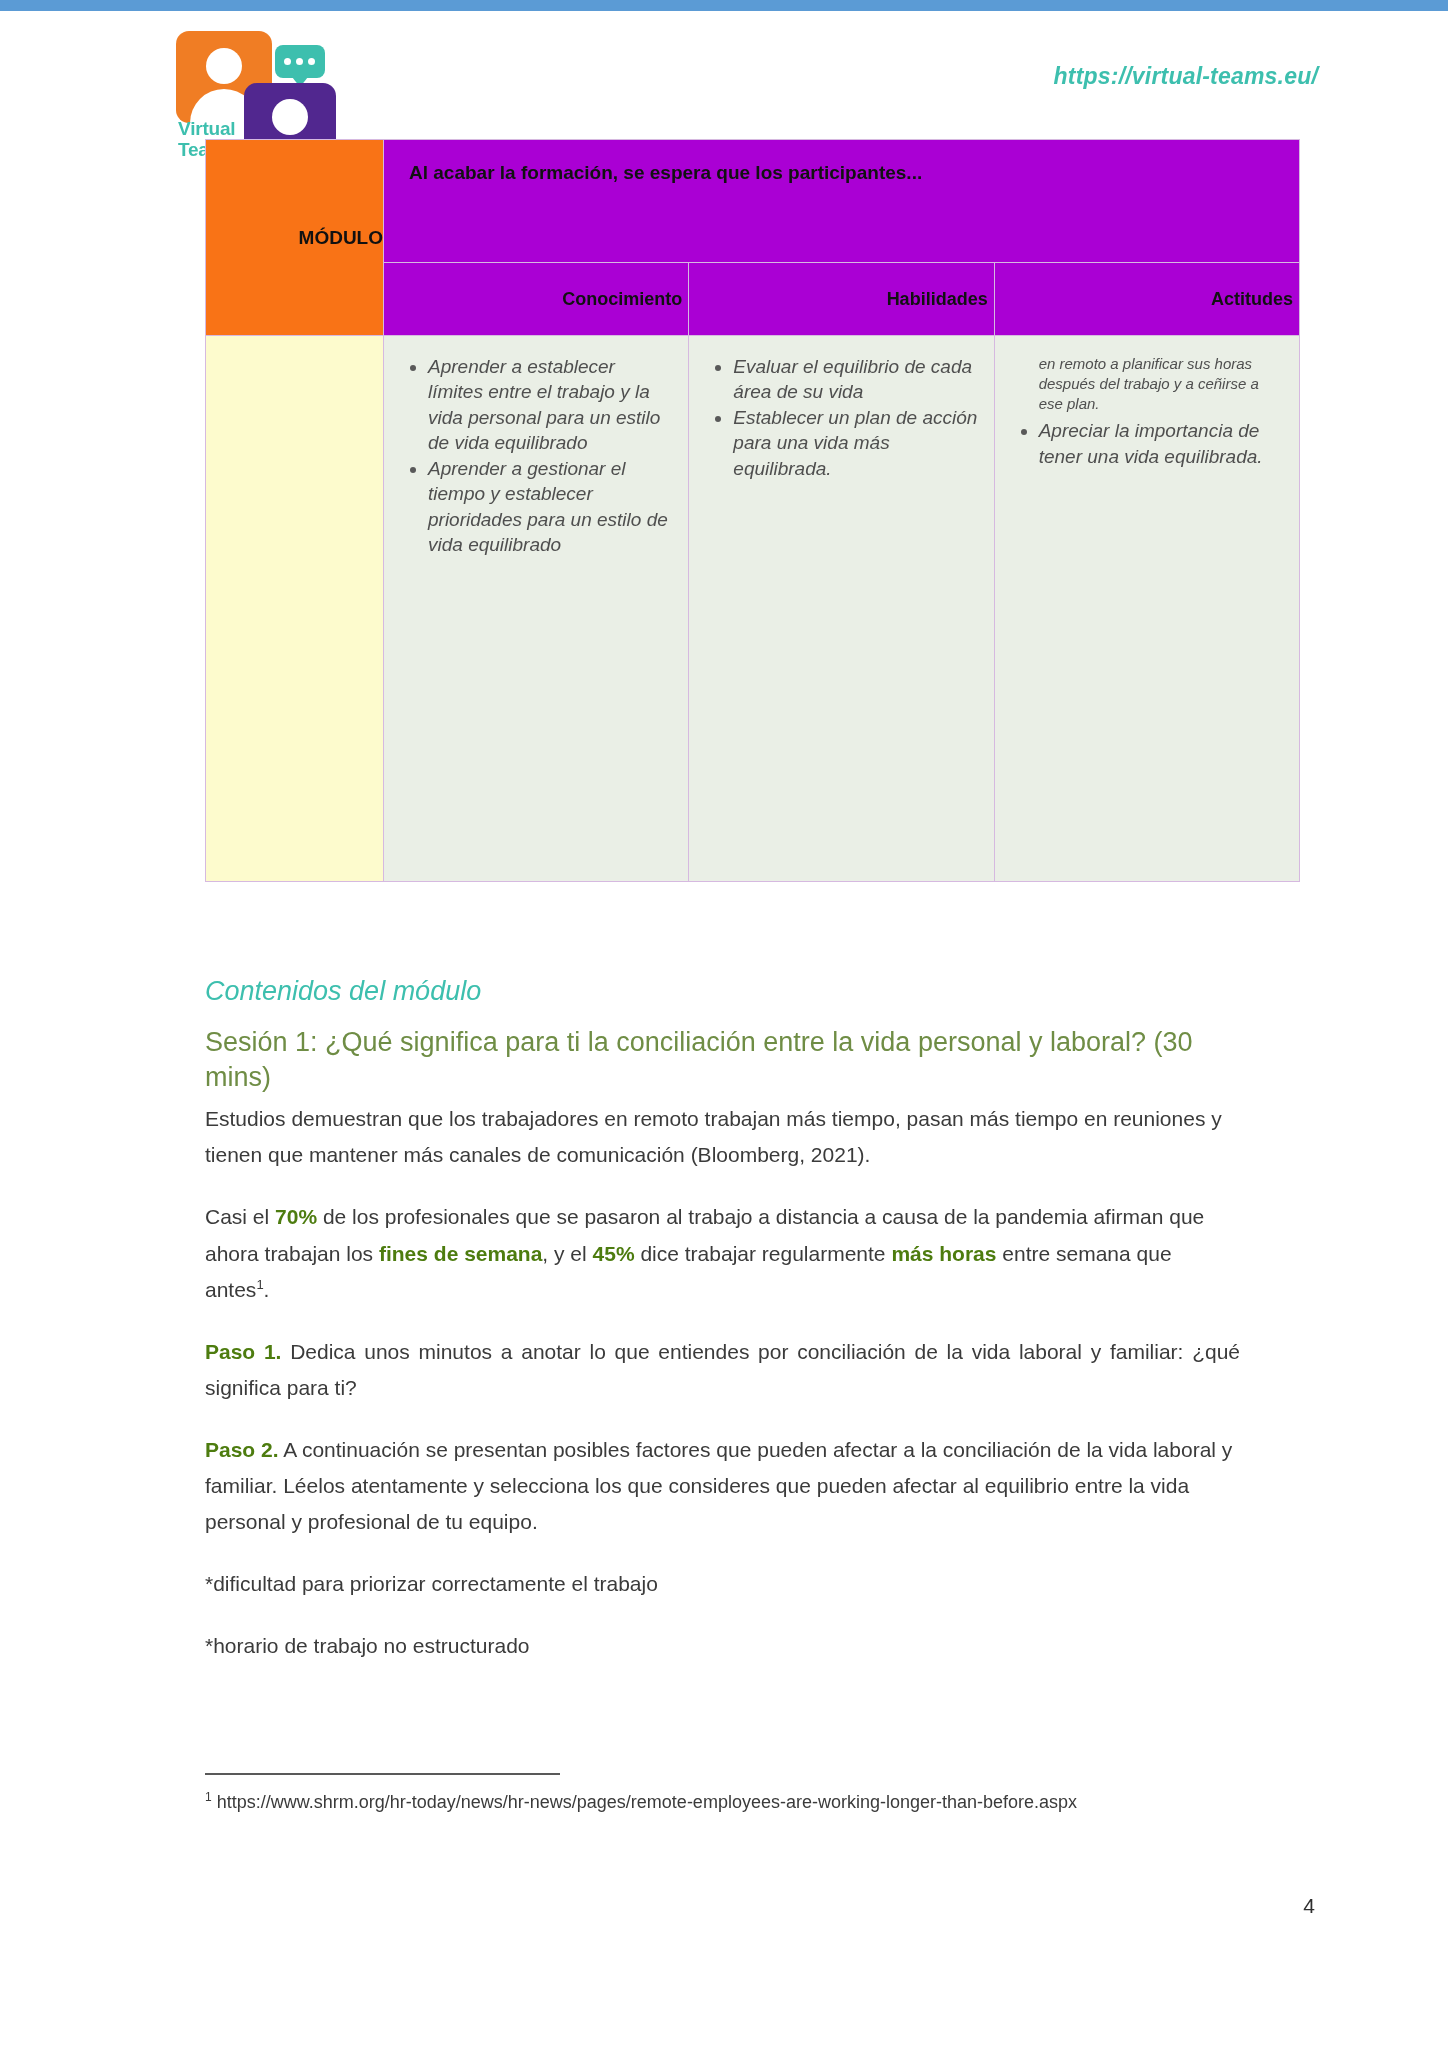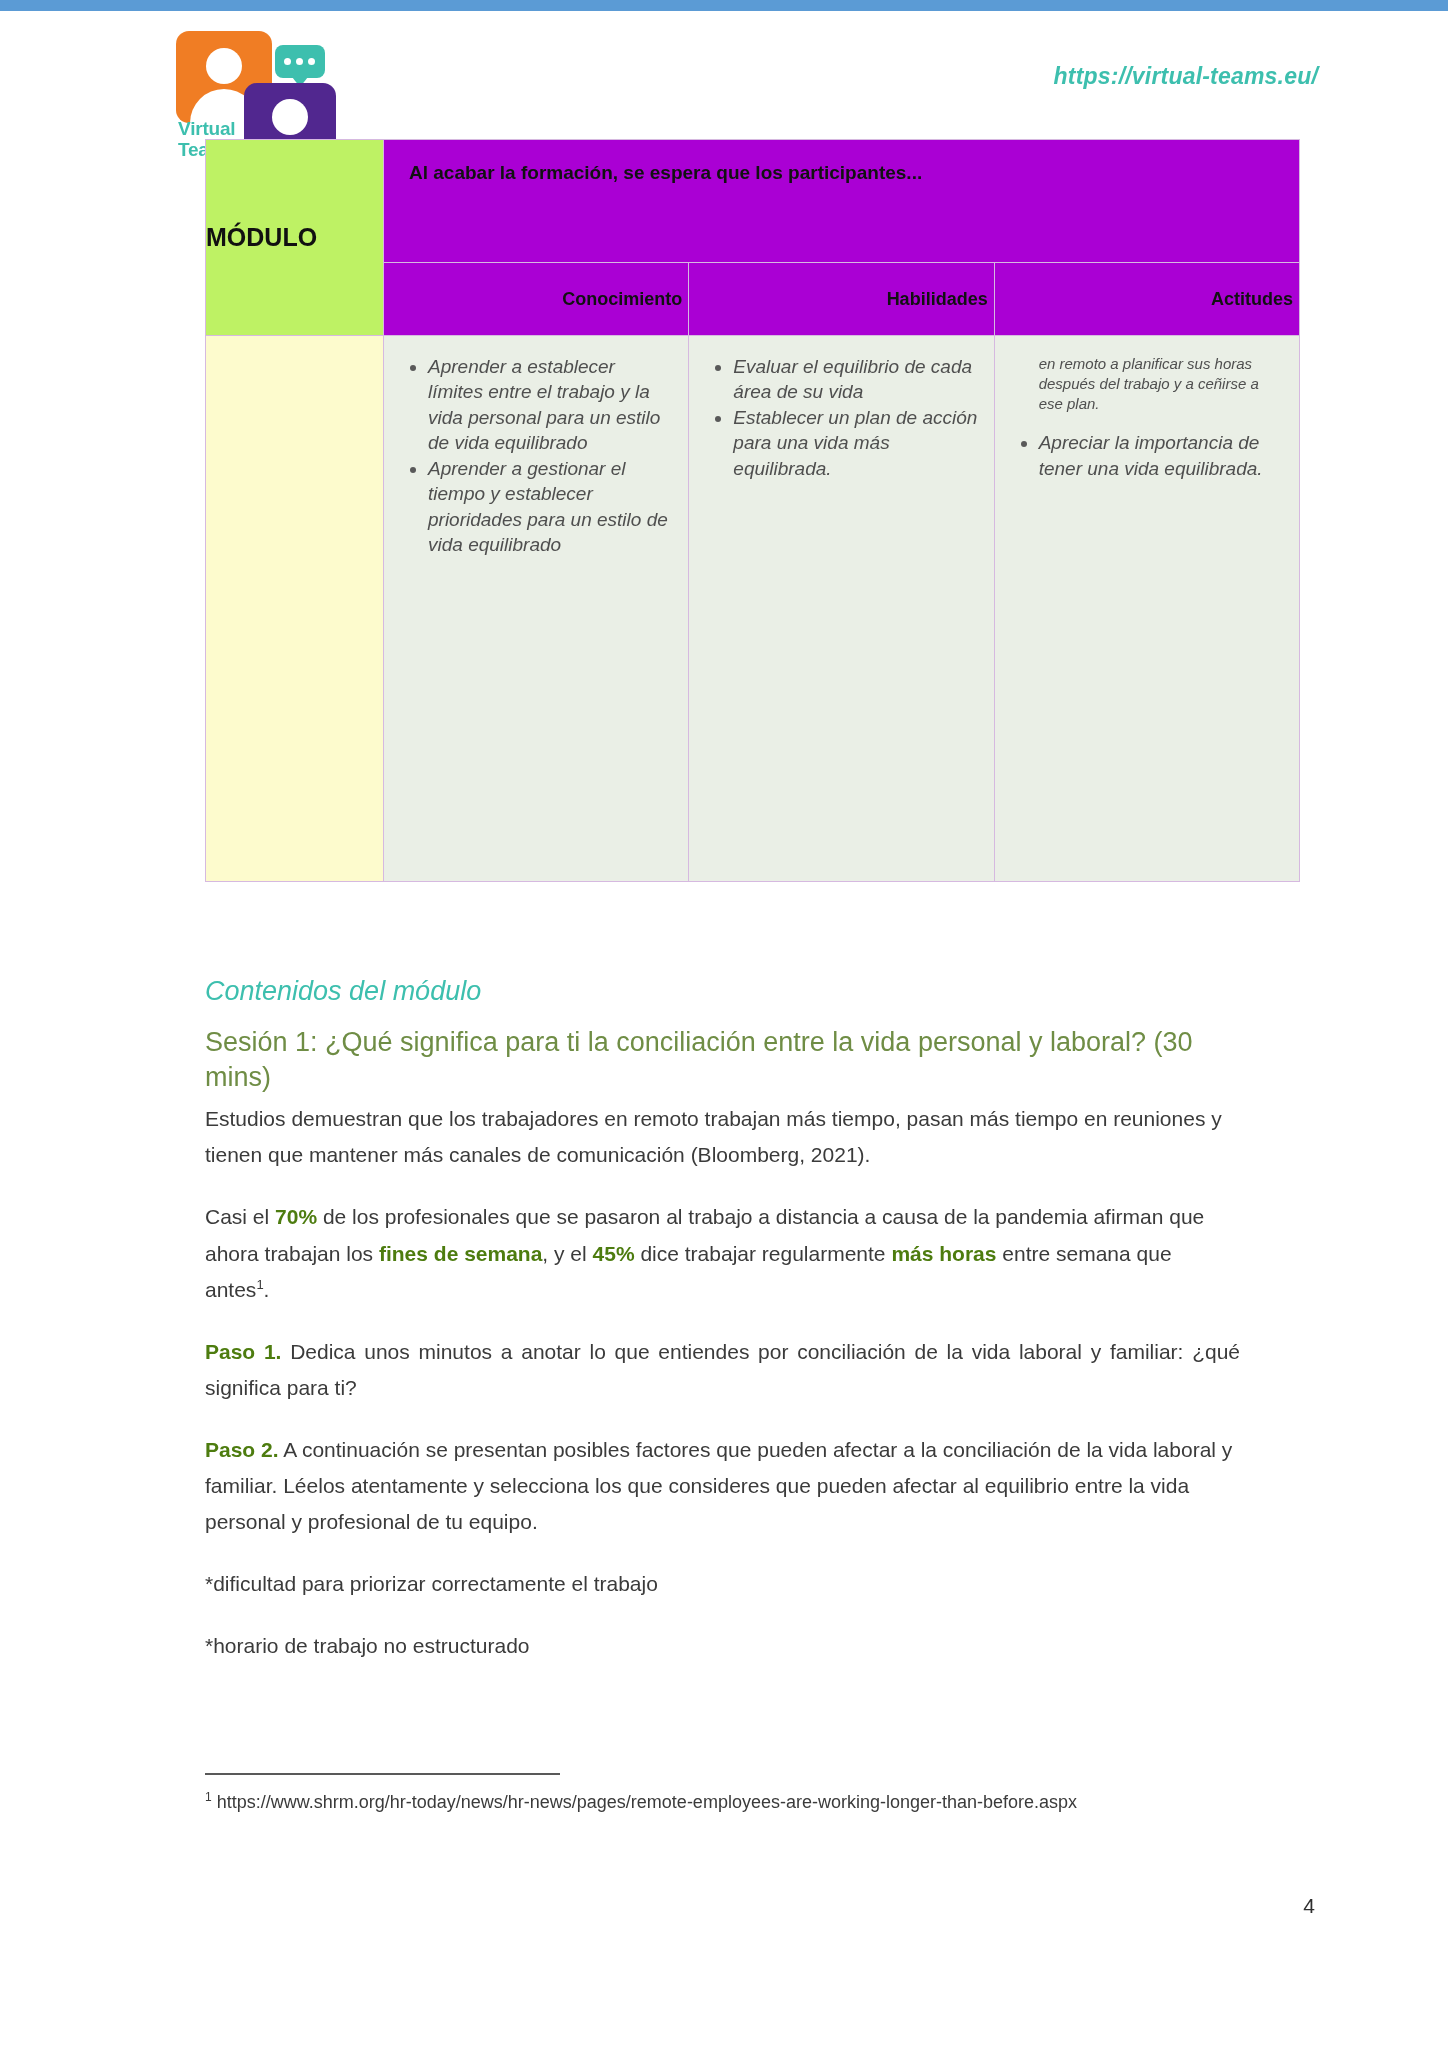--- a/index.html
+++ b/index.html
@@ -148,25 +148,25 @@
     border-collapse: collapse;
     width: 1095px;
     table-layout: fixed;
   }
   table.outcomes td, table.outcomes th {
     border: 1px solid #d6b9e0;
     vertical-align: top;
     padding: 0;
   }
   .cell-module {
-    background: #bef264;
+    background: #f97316;
     color: #111111;
     font-weight: bold;
-    font-size: 25px;
-    text-align: left;
+    font-size: 19px;
+    text-align: right;
     vertical-align: middle !important;
     width: 177px;
   }
   .cell-banner {
     background: #aa00d4;
     color: #111111;
     font-weight: bold;
     font-size: 19px;
     padding: 22px 0 0 25px !important;
     height: 100px;
@@ -203,21 +203,21 @@
   }
   .cell-body li::marker { color: #595959; }
   .cell-body .cont {
     font-style: italic;
     font-size: 15px;
     line-height: 1.34;
     color: #4f4f4f;
     margin: 0 0 0 34px;
     padding: 0;
   }
-  .cell-body ul.after-cont { margin-top: 16px; }
+  .cell-body ul.after-cont { margin-top: 4px; }
 
   
   .content {
     position: absolute;
     left: 205px;
     top: 965px;
     width: 1035px;
   }
   .h-module {
     color: #3dbfae;

